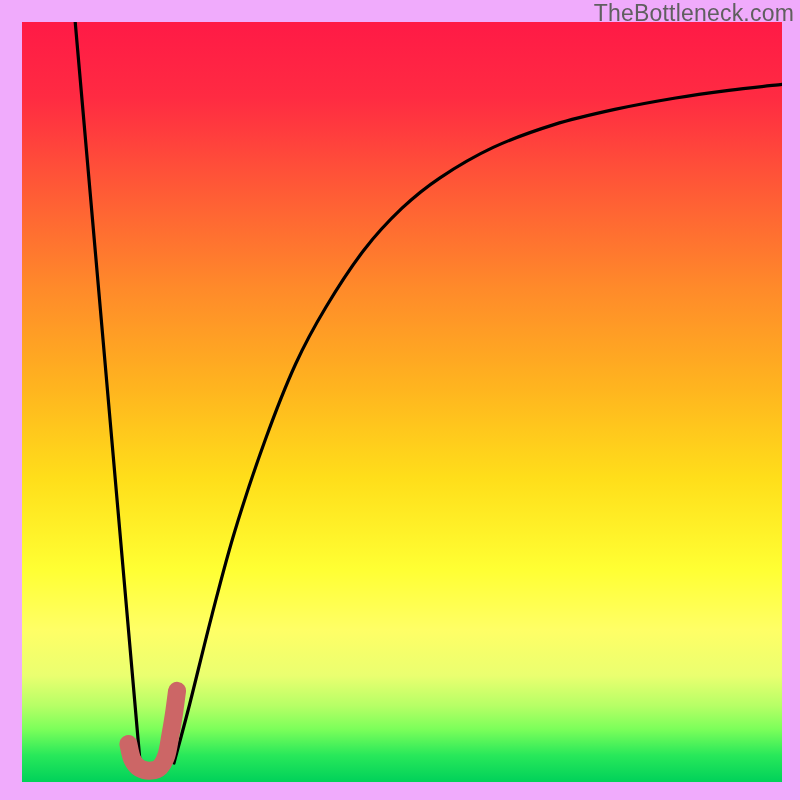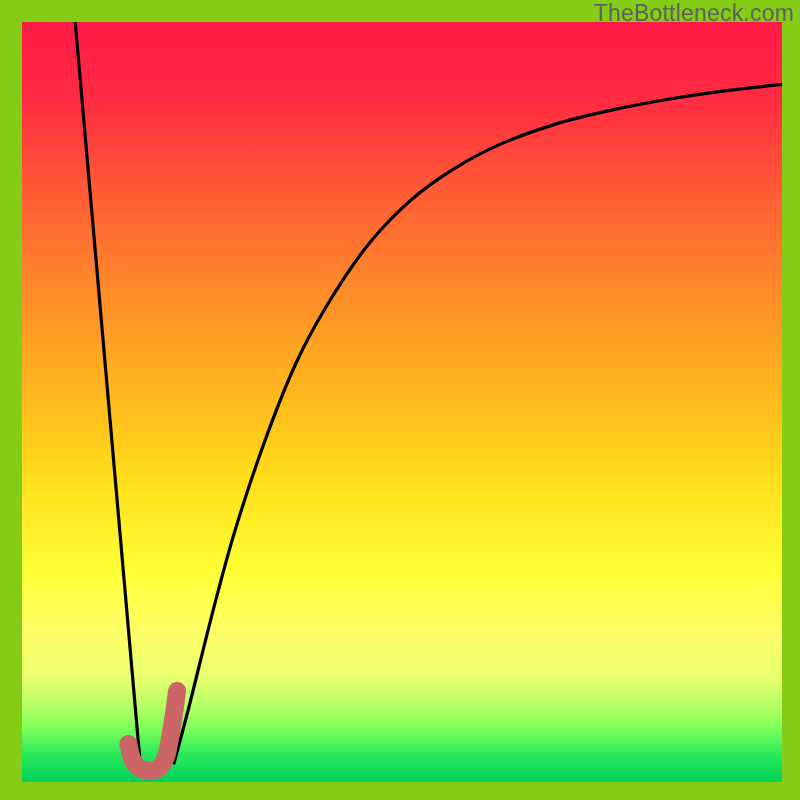--- a/index.html
+++ b/index.html
@@ -9,21 +9,21 @@
     height: 800px;
     background: #000;
     overflow: hidden;
   }
   .frame {
     position: absolute;
     left: 0;
     top: 0;
     width: 800px;
     height: 800px;
-    background: #84cc16;
+    background: #f0abfc;
   }
   .plot-area {
     position: absolute;
     left: 22px;
     top: 22px;
     width: 760px;
     height: 760px;
     overflow: hidden;
   }
   .watermark {

